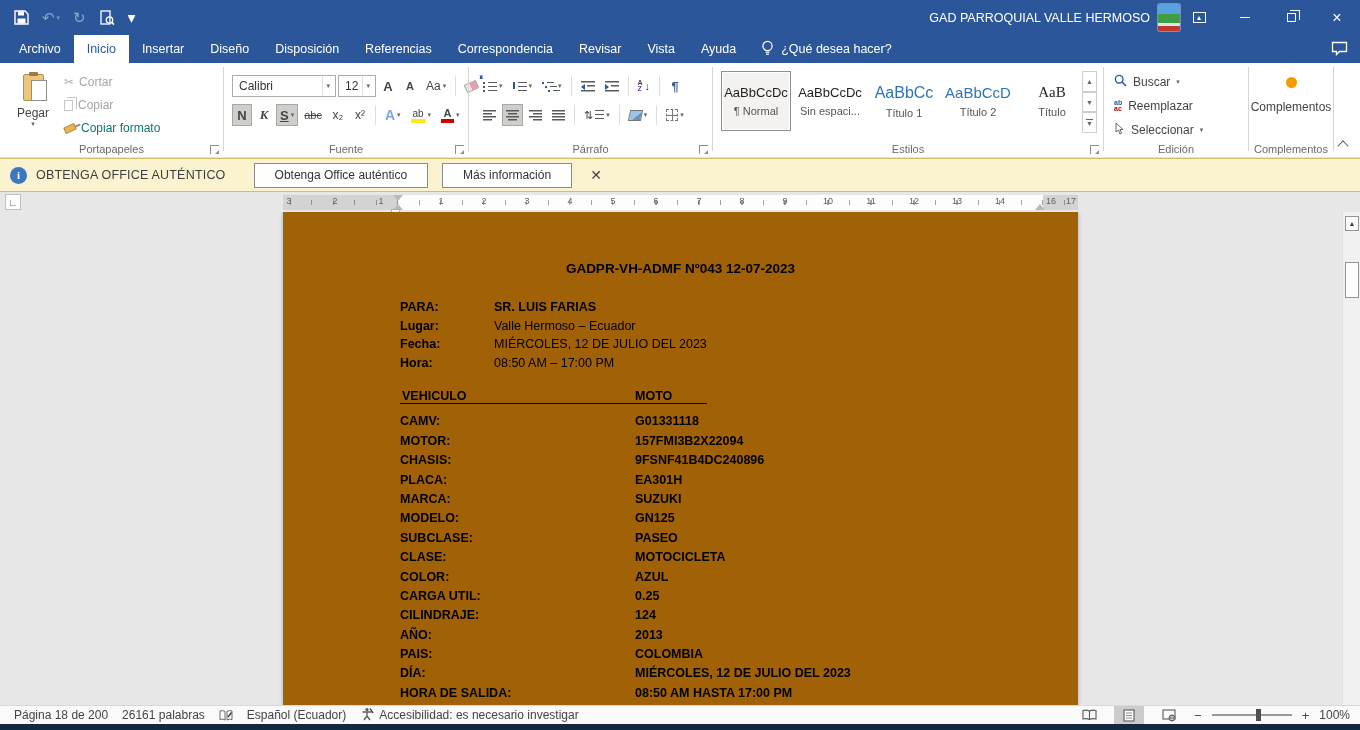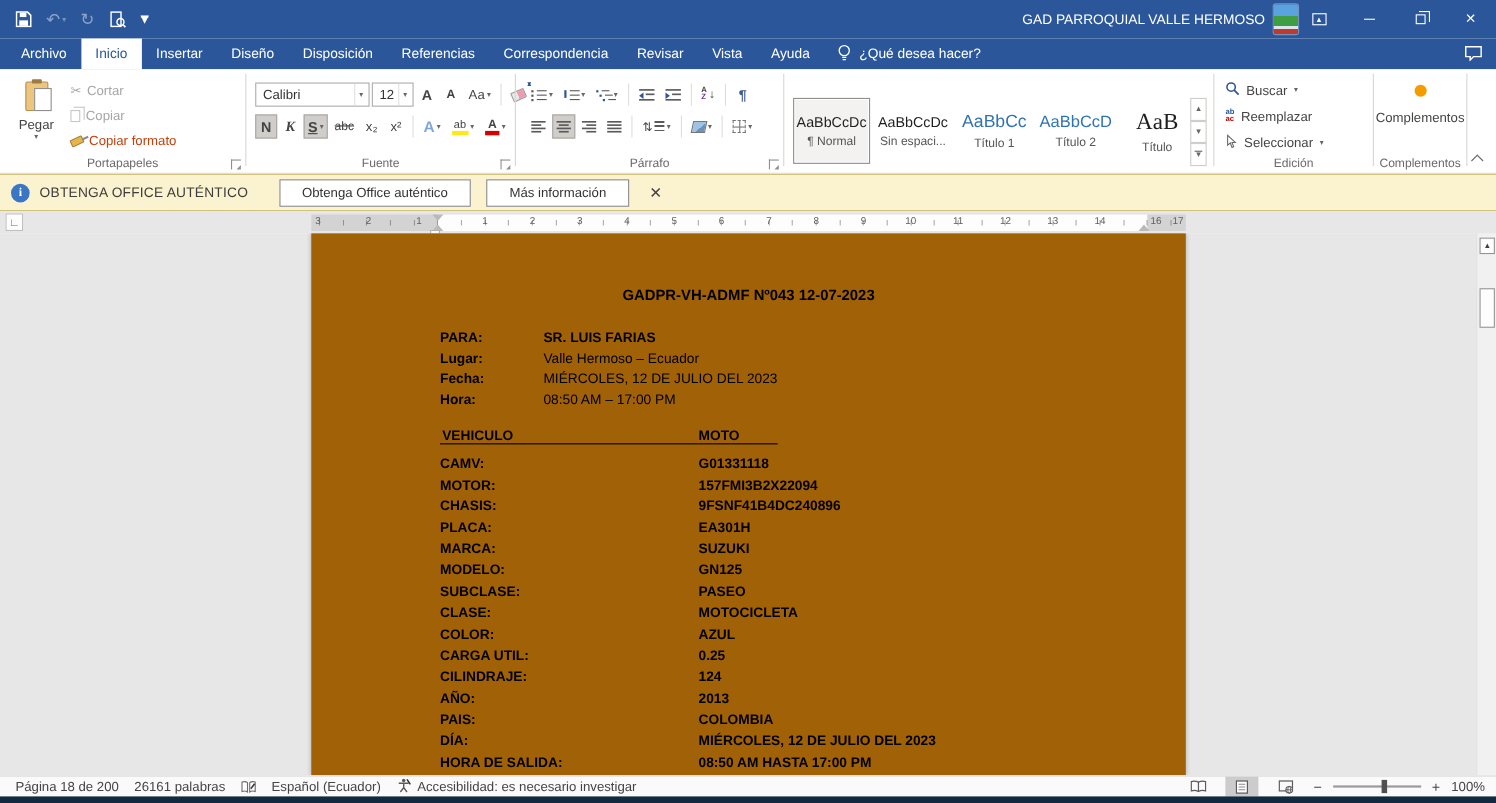--- a/index.html
+++ b/index.html
@@ -46,21 +46,21 @@
   .sbtn.pressed{background:#d0cecb;border-color:#a9a7a4;}
   .drop{font-size:7px;color:#666;}
   .minidiv{width:1px;height:20px;background:#e0dedd;margin:0 3px;}
 
   
   .paste-btn{position:absolute;left:8px;top:8px;width:50px;height:74px;display:flex;flex-direction:column;align-items:center;font-size:12px;color:#444;}
   .clipboard{width:21px;height:27px;background:#ecc67f;border:1px solid #b3904e;border-radius:2px;position:relative;margin-top:3px;}
   .clipboard::before{content:"";position:absolute;left:5px;top:-3px;width:9px;height:4px;background:#9c7b40;border-radius:1px;}
   .clipboard::after{content:"";position:absolute;right:-4px;top:5px;width:14px;height:19px;background:#fff;border:1px solid #8f8f8f;}
   .clip-col{position:absolute;left:64px;top:9px;display:flex;flex-direction:column;gap:3px;}
-  .clip-item{display:flex;align-items:center;gap:5px;font-size:12px;color:#c2410c;height:20px;}
+  .clip-item{display:flex;align-items:center;gap:5px;font-size:12px;color:#0f766e;height:20px;}
   .clip-item.dim{color:#a8a6a4;}
   .ico-copy{width:9px;height:11px;border:1px solid #9a9a9a;background:#fff;position:relative;}
   .ico-copy::after{content:"";position:absolute;left:2px;top:-4px;width:9px;height:11px;border:1px solid #9a9a9a;border-bottom:none;border-left:none;}
   .ico-brush{width:12px;height:7px;background:#e8b44c;border:1px solid #a8843c;transform:rotate(-25deg);border-radius:1px;position:relative;}
   .ico-brush::after{content:"";position:absolute;right:-6px;top:2px;width:6px;height:2px;background:#8d8d8d;}
 
   
   .select{height:22px;border:1px solid #acacac;background:#fff;display:flex;align-items:center;font-size:12px;color:#333;padding:0 2px 0 6px;}
   .select .drop{margin-left:auto;padding:0 3px;border-left:1px solid #e0e0e0;height:100%;display:flex;align-items:center;}
   .f-grow{font-size:13px;font-weight:bold;position:relative;}
@@ -100,21 +100,21 @@
   .i-lsp .lines{width:9px;height:10px;background:repeating-linear-gradient(#5a5a5a 0 1.5px,transparent 1.5px 4px);}
   .i-shade{width:13px;height:11px;background:linear-gradient(135deg,#9dc3e6 0 60%,#6b93ba 60% 100%);border:1px solid #777;transform:skewX(-12deg);}
   .i-borders{width:12px;height:12px;border:1px dashed #777;background:linear-gradient(#777,#777) 50% 0/1px 100% no-repeat,linear-gradient(#777,#777) 0 50%/100% 1px no-repeat;}
 
   
   .stylecards{position:absolute;left:8px;top:8px;display:flex;gap:4px;}
   .scard{width:70px;height:60px;border:1px solid transparent;display:flex;flex-direction:column;align-items:center;justify-content:center;overflow:hidden;}
   .scard.selected{border-color:#8f8f8f;background:#f3f2f1;box-shadow:inset 0 0 0 1px #fff;}
   .scard .prev{font-size:13px;color:#1f1f1f;white-space:nowrap;}
   .scard .prev.blue{color:#2e74b5;}
-  .scard .prev.big{font-size:21px;font-family:"Liberation Serif",serif;}
+  .scard .prev.big{font-size:15px;font-family:"Liberation Serif",serif;}
   .scard .slabel{font-size:11px;color:#555;margin-top:5px;white-space:nowrap;}
   .stylescroll{position:absolute;right:6px;top:8px;width:15px;height:62px;display:flex;flex-direction:column;}
   .stylescroll .ssb{flex:1;border:1px solid #d0cecb;background:#fff;font-size:7px;color:#666;display:flex;align-items:center;justify-content:center;flex-direction:column;line-height:5px;}
   .ssb .bar{width:7px;height:1px;background:#666;margin-bottom:1px;}
 
   
   .edit-col{position:absolute;left:10px;top:9px;display:flex;flex-direction:column;gap:4px;}
   .edit-item{display:flex;align-items:center;gap:6px;font-size:12px;color:#444;height:20px;}
   .rep-ico{display:flex;flex-direction:column;font-size:7px;line-height:6px;font-weight:bold;}
   .rep-ico .t{color:#2b579a;}
@@ -419,21 +419,21 @@
         <span class="sbtn">
             <span class="i-borders"></span>
             <span class="drop">▾</span>
           </span>
       </div>
       <div class="grouplabel">Párrafo</div>
       <span class="launcher"></span>
     </div>
     <div class="gdivider" style="left:712px;"></div>
 
-    <div class="rgroup" style="left:713px;width:390px;margin-top:18px;">
+    <div class="rgroup" style="left:713px;width:390px;">
       <div class="stylecards">
         <div class="scard selected">
           <span class="prev">AaBbCcDc</span>
           <span class="slabel">¶ Normal</span>
         </div>
         <div class="scard">
           <span class="prev">AaBbCcDc</span>
           <span class="slabel">Sin espaci...</span>
         </div>
         <div class="scard">

